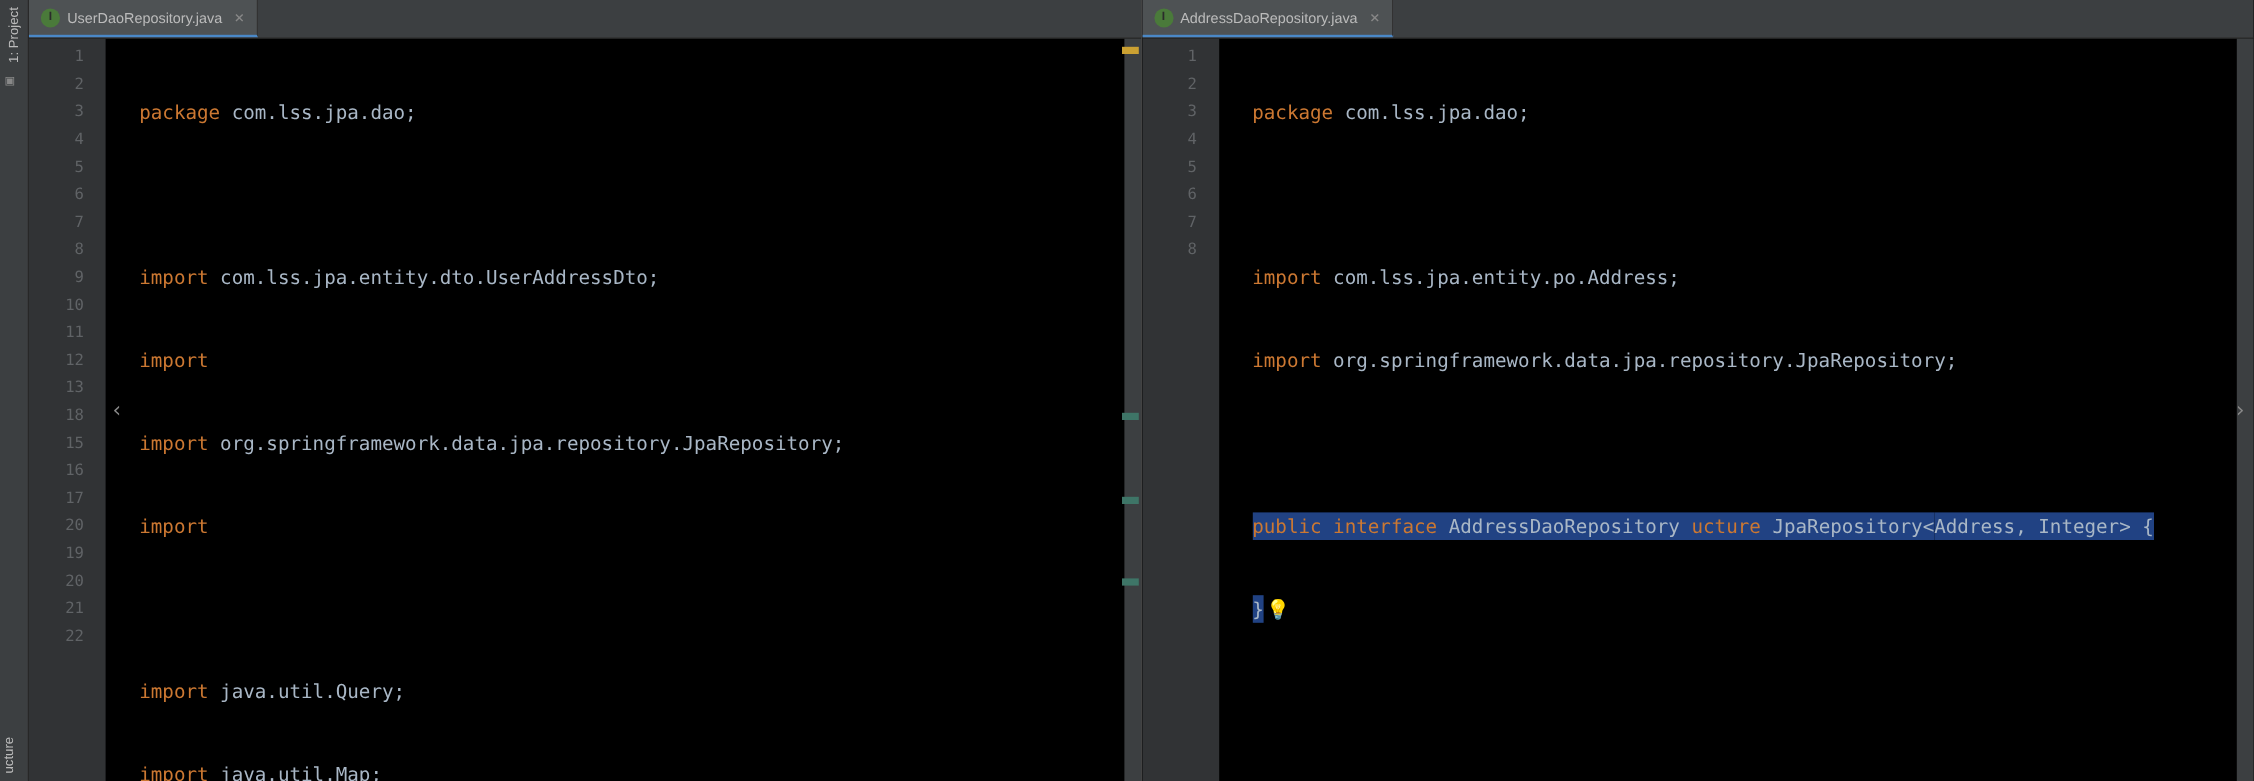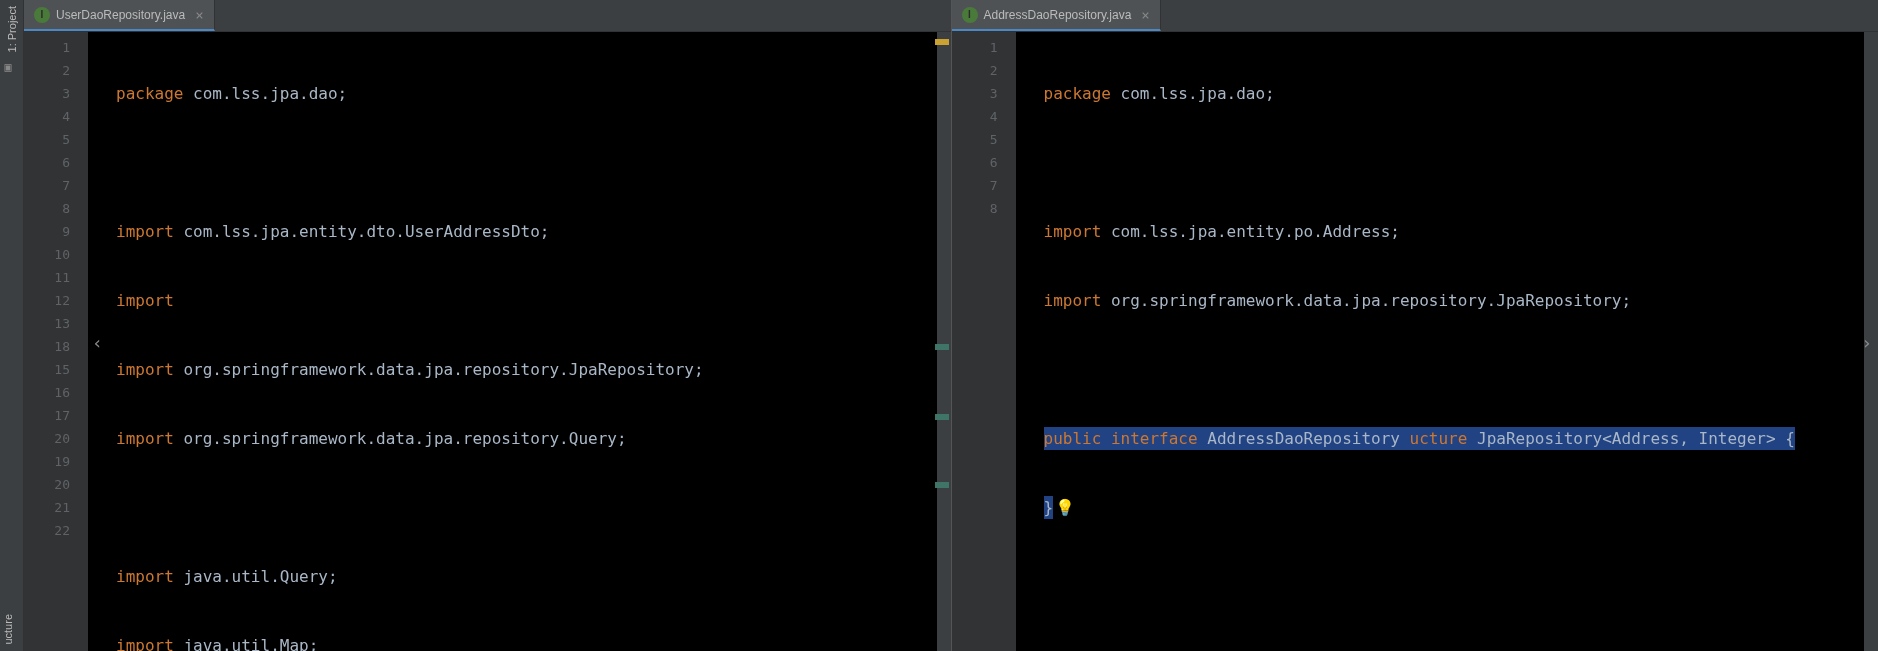--- a/index.html
+++ b/index.html
@@ -214,21 +214,21 @@
         <div class="line-num">20</div>
         <div class="line-num">21</div>
         <div class="line-num">22</div>
       </div>
       <div class="code">
         <div class="code-line"><span class="kw">package</span><span> com.lss.jpa.dao;</span></div>
         <div class="code-line"></div>
         <div class="code-line"><span class="kw">import</span><span> com.lss.jpa.entity.dto.UserAddressDto;</span></div>
         <div class="code-line"><span class="kw">import</span></div>
         <div class="code-line"><span class="kw">import</span><span> org.springframework.data.jpa.repository.JpaRepository;</span></div>
-        <div class="code-line"><span class="kw">import</span><span> org.springframework.data.jpa.repository.Query;</span></div>
+        <div class="code-line"><span class="kw">import</span></div>
         <div class="code-line"></div>
         <div class="code-line"><span class="kw">import</span><span> java.util.Query;</span></div>
         <div class="code-line"><span class="kw">import</span><span> java.util.Map;</span></div>
         
         
         
         
         
         
         

